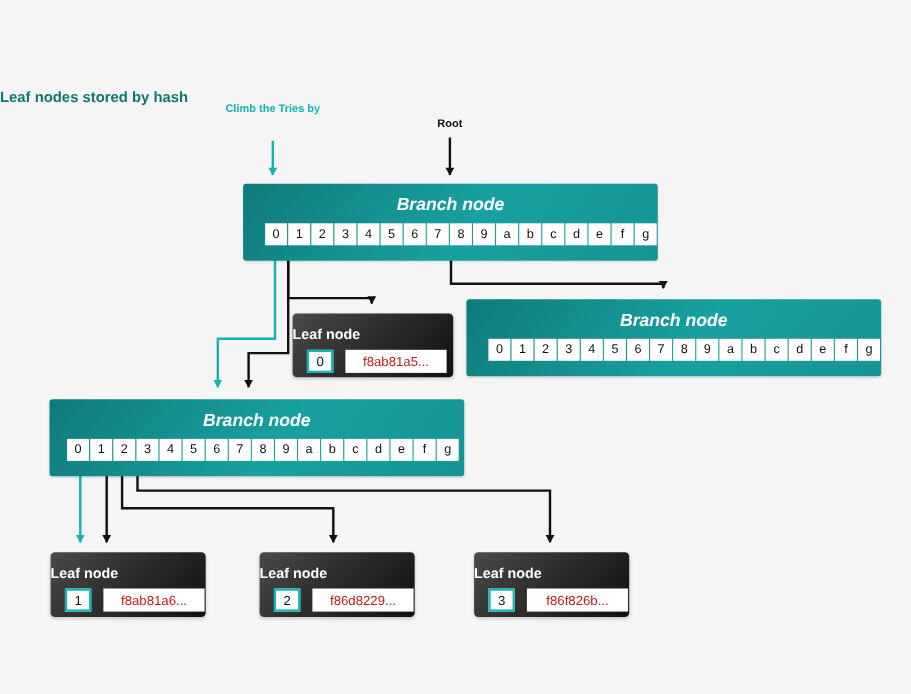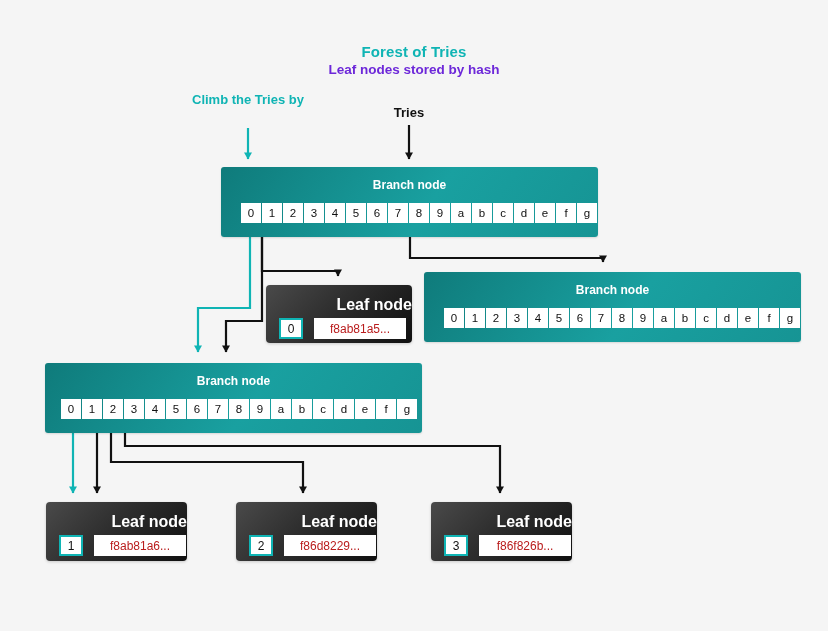--- a/index.html
+++ b/index.html
@@ -11,61 +11,61 @@
   }
   #stage { position: relative; width: 828px; height: 631px; }
 
   
   .title {
     position: absolute; left: 0; right: 0; text-align: center;
     color: #0fb4b4; font-size: 15px; font-weight: bold;
     letter-spacing: .1px;
   }
   .subtitle {
-    position: absolute; left: 0; right: 0; text-align: center;
-    color: #6d28d9; font-size: 13.5px; font-weight: bold;
+    position: absolute; left: 0; right: 0; 
+    color: #0f766e; font-size: 13.5px; font-weight: bold; margin-top: 19px;
   }
 
   
   .annot {
-    position: absolute; text-align: center; font-size: 13px;
+    position: absolute; text-align: center; font-size: 10px;
     font-weight: bold; line-height: 15px;
   }
   .annot.teal { color: #0fb4b4; }
   .annot.dark { color: #111; }
 
   
   .branch {
     position: absolute;
     background: linear-gradient(125deg, #0f7b7b 0%, #19a0a0 55%, #169494 100%);
     border-radius: 3px;
     box-shadow: 0 1px 2px rgba(0,0,0,.12);
   }
   .branch .node-title {
     position: absolute; left: 0; right: 0; top: 11px; text-align: center;
-    color: #ffffff; font-size: 12px; font-weight: bold;
+    color: #ffffff; font-size: 16px; font-weight: bold; font-style: italic;
   }
   .cells { position: absolute; display: flex; gap: 1px; }
   .cell {
     width: 20px; height: 20px; background: #ffffff;
     display: flex; align-items: center; justify-content: center;
     color: #111; font-size: 11.5px; font-weight: normal;
     font-family: "Liberation Sans", sans-serif;
   }
 
   
   .leaf {
     position: absolute;
     background: linear-gradient(135deg, #4a4a4a 0%, #2e2e2e 45%, #101010 100%);
     border-radius: 4px;
     box-shadow: 0 1px 3px rgba(0,0,0,.18);
   }
   .leaf .node-title {
-    position: absolute; left: 0; right: 0; top: 11px; text-align: right;
-    color: #ffffff; font-size: 16px; font-weight: bold;
+    position: absolute; left: 0; right: 0; top: 11px; text-align: left;
+    color: #ffffff; font-size: 13px; font-weight: bold;
   }
   .leaf-row {
     position: absolute; left: 13px; top: 33px;
     display: flex; align-items: center; gap: 11px;
   }
   .leaf-idx {
     width: 24px; height: 21px; background: #ffffff;
     border: 2px solid #0fb4b4;
     display: flex; align-items: center; justify-content: center;
     color: #111; font-size: 12px;
@@ -127,27 +127,26 @@
 
     <g>
       <path d="M111,430 L111,462 L303,462 L303,493" stroke="#111111" stroke-width="2.2" fill="none" marker-end="url(#arrDark)"></path>
     </g>
 
     <g>
       <path d="M125,430 L125,446 L500,446 L500,493" stroke="#111111" stroke-width="2.2" fill="none" marker-end="url(#arrDark)"></path>
     </g>
   </svg>
 
-  <div class="title" style="top:43px;">Forest of Tries</div>
   <div class="subtitle" style="top:62px;">Leaf nodes stored by hash</div>
 
   <div class="annot teal" style="left:158px; top:92px; width:180px;">
     <div>Climb the Tries by</div>
   </div>
-  <div class="annot dark" style="left:379px; top:105px; width:60px;">Tries</div>
+  <div class="annot dark" style="left:379px; top:105px; width:60px;">Root</div>
 
   <div class="branch" style="left:221px; top:167px; width:377px; height:70px;">
     <div class="node-title">Branch node</div>
     <div class="cells" style="left:20px; top:202px; position:absolute; top:36px;">
       <div class="cell">0</div>
       <div class="cell">1</div>
       <div class="cell">2</div>
       <div class="cell">3</div>
       <div class="cell">4</div>
       <div class="cell">5</div>

